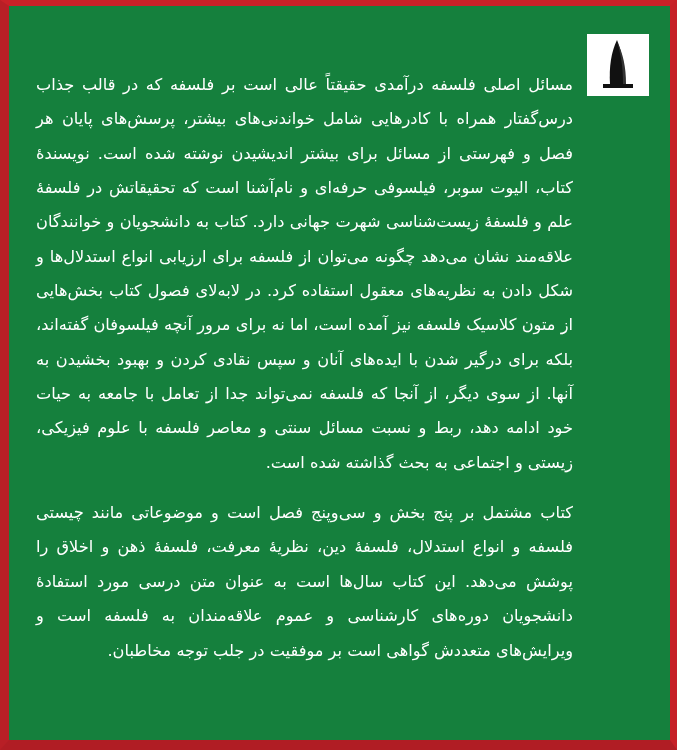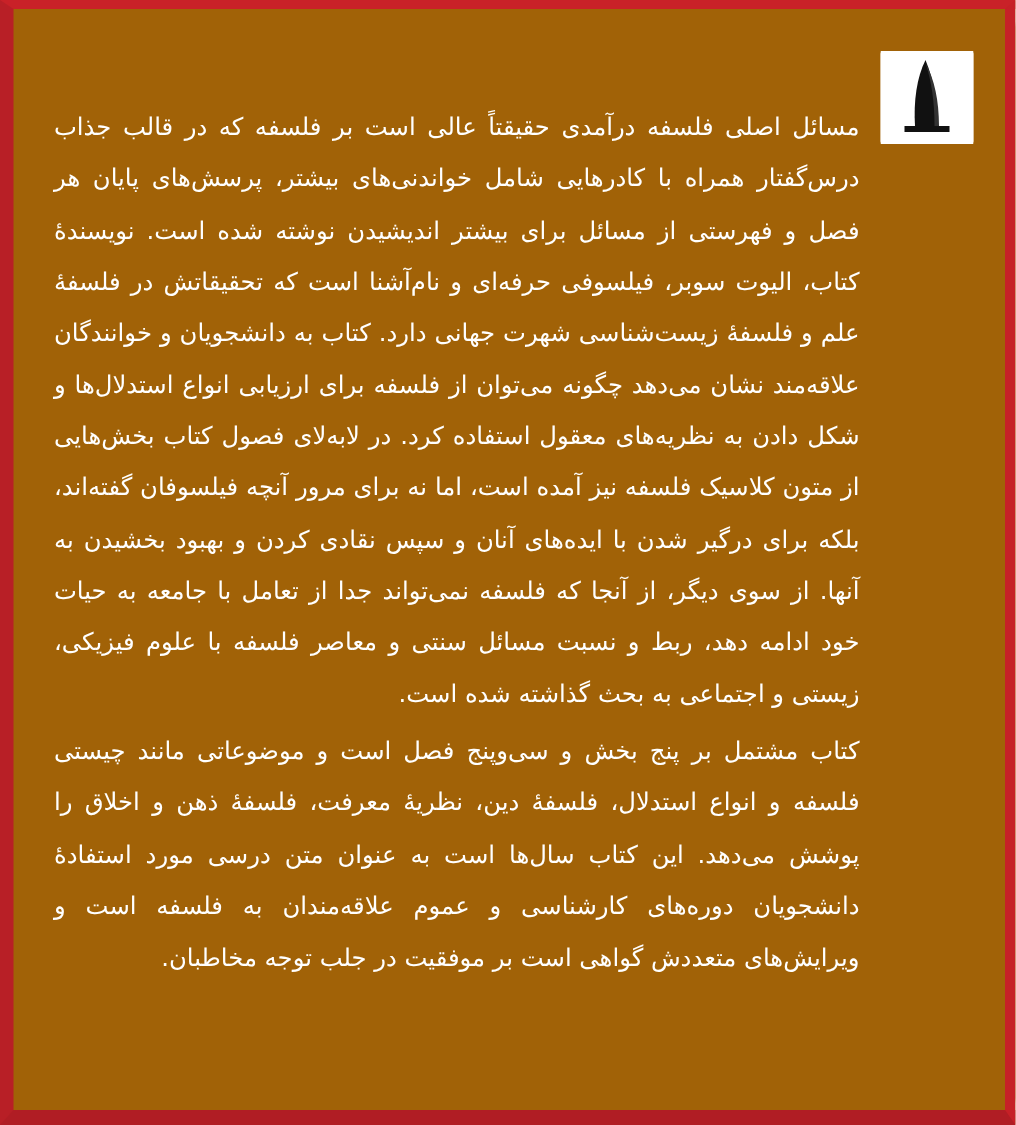--- a/index.html
+++ b/index.html
@@ -67,27 +67,27 @@
     unicode-bidi: isolate;
   }
   #blurb p {
     margin: 0 0 0 0;
     text-align: justify;
   }
   #blurb p.first-para {
     
   }
   #blurb p + p {
-    margin-top: 4px;
+    margin-top: 16px;
   }
 </style>
 </head>
 <body>
 
-<div id="book-back-cover" style="background: #a16207; border-radius: 18px;">
+<div id="book-back-cover" style="background: #15803d;">
 
   <div id="cover-edge"></div>
 
   <div id="publisher-logo">
     <svg class="mark" viewBox="0 0 62 62" xmlns="http://www.w3.org/2000/svg">
       <rect x="0" y="0" width="62" height="62" fill="#ffffff"></rect>
       <path d="M30 6 C24 18, 22 34, 23 50 L38 50 C38 34, 35 18, 30 6 Z" fill="#111111"></path>
       <path d="M30 8 C34 20, 36 34, 36 50 L39 50 C39 33, 36 19, 30 8 Z" fill="#333333"></path>
       <rect x="16" y="50" width="30" height="4" fill="#111111"></rect>
     </svg>

